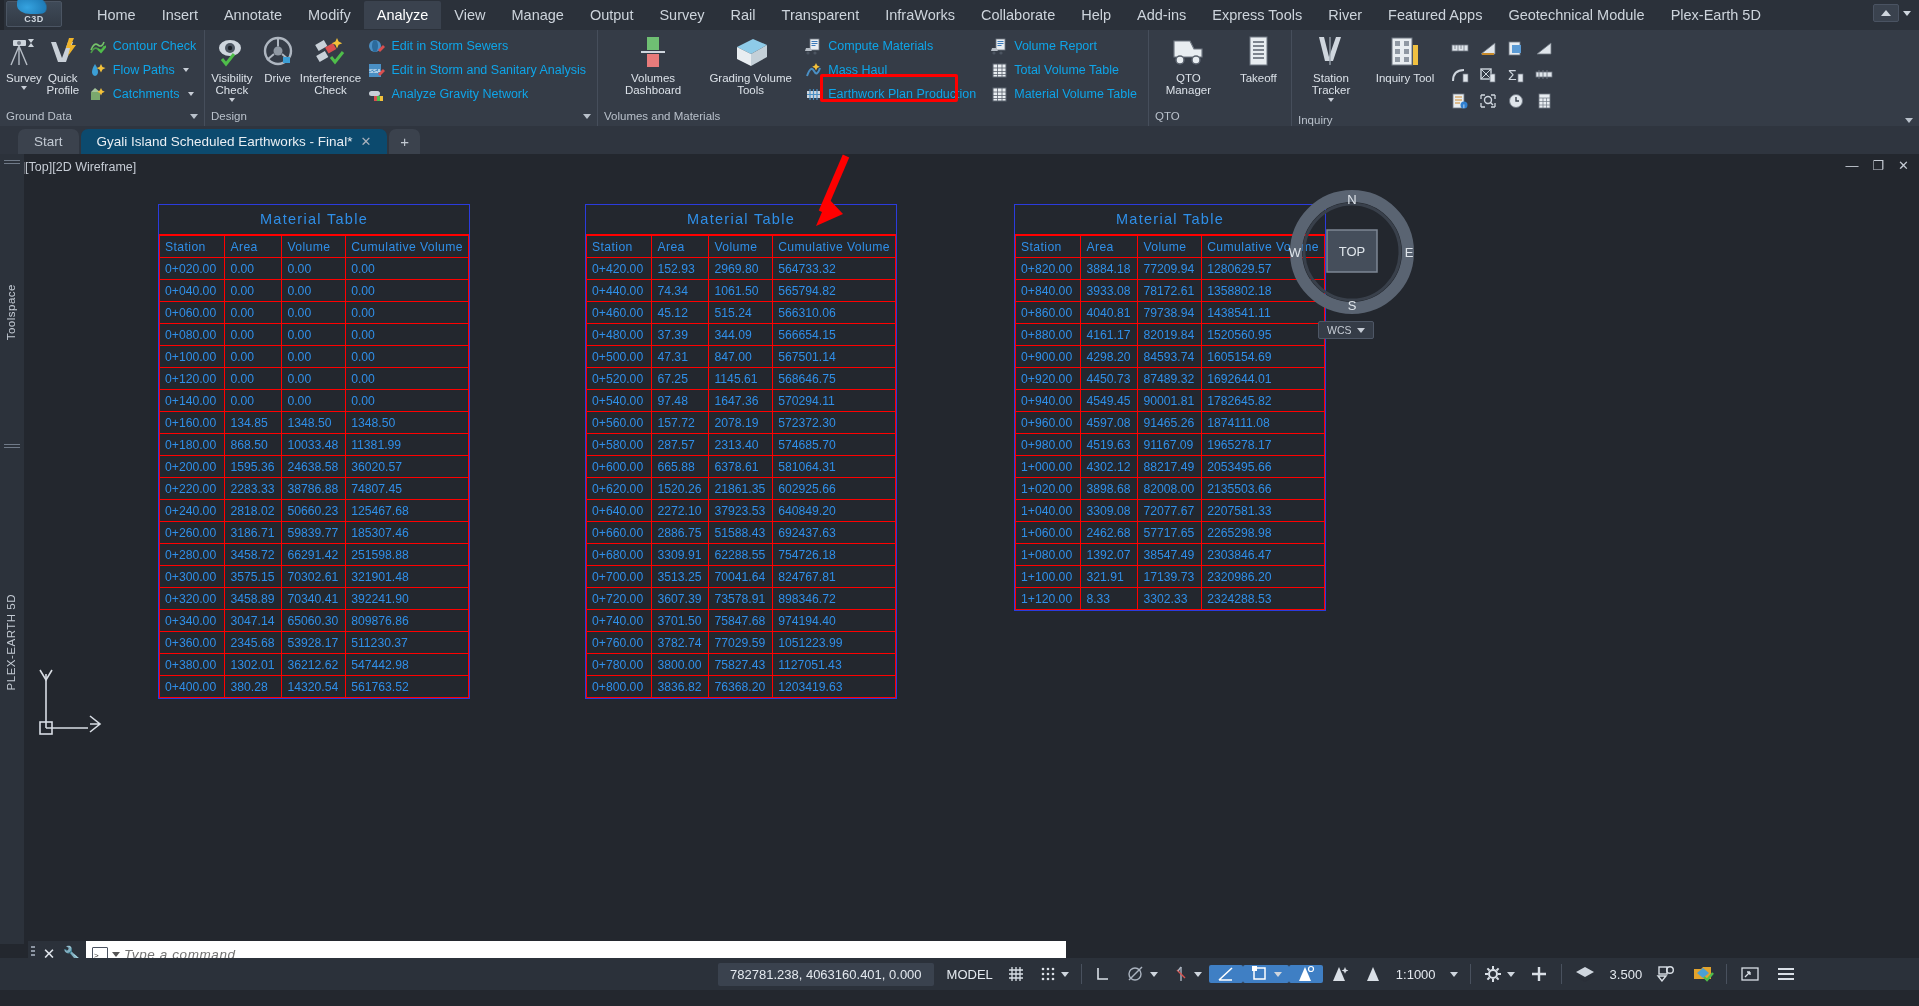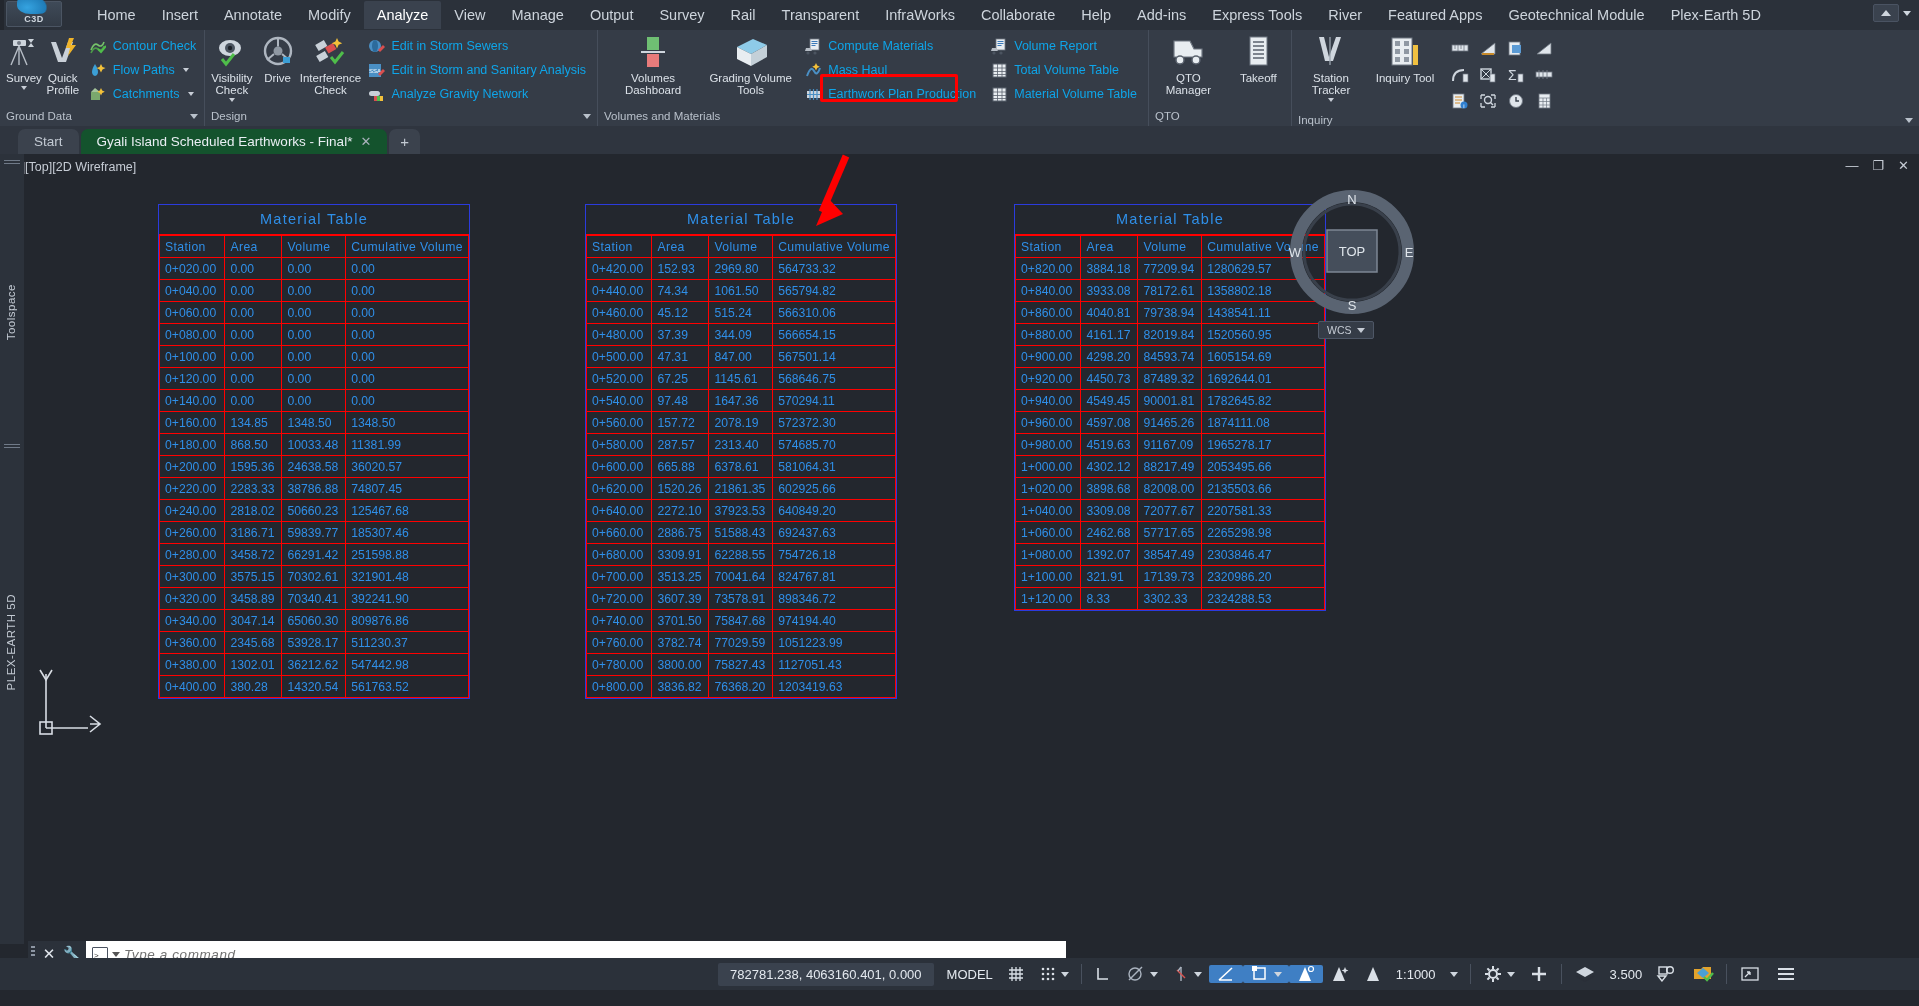--- a/index.html
+++ b/index.html
@@ -69,21 +69,21 @@
 
   .highlight-box {
     position:absolute; border:3px solid #ff0000; border-radius:2px;
     pointer-events:none;
   }
 
   
   .doctabs { position:absolute; top:126px; left:0; width:1919px; height:28px; background:#2f353f; display:flex; align-items:flex-end;}
   .dtab { height:25px; display:flex; align-items:center; gap:8px; padding:0 16px;
     font-size:13.5px; color:#c3cad3; background:#3b424d; border-radius:7px 7px 0 0; margin-right:2px; }
-  .dtab.active { background:#14532d; color:#e9eef3; }
+  .dtab.active { background:#0c4a6e; color:#e9eef3; }
   .dtab .x { font-size:13px; color:#aab2bd; }
   .dtab.plus { padding:0 11px; background:#3b424d; color:#c3cad3; font-size:15px;}
 
   
   .canvas { position:absolute; top:154px; left:0; width:1919px; height:790px; background:#23272e; }
   .viewtitle { position:absolute; top:6px; left:14px; font-size:12.5px; color:#c6ccd5; }
   .win-ctrls { position:absolute; top:4px; right:10px; display:flex; gap:14px; align-items:center; color:#c6ccd5; font-size:13px;}
 
   
   .leftbar { position:absolute; top:154px; left:0; width:24px; height:790px; background:#2c323b; }

